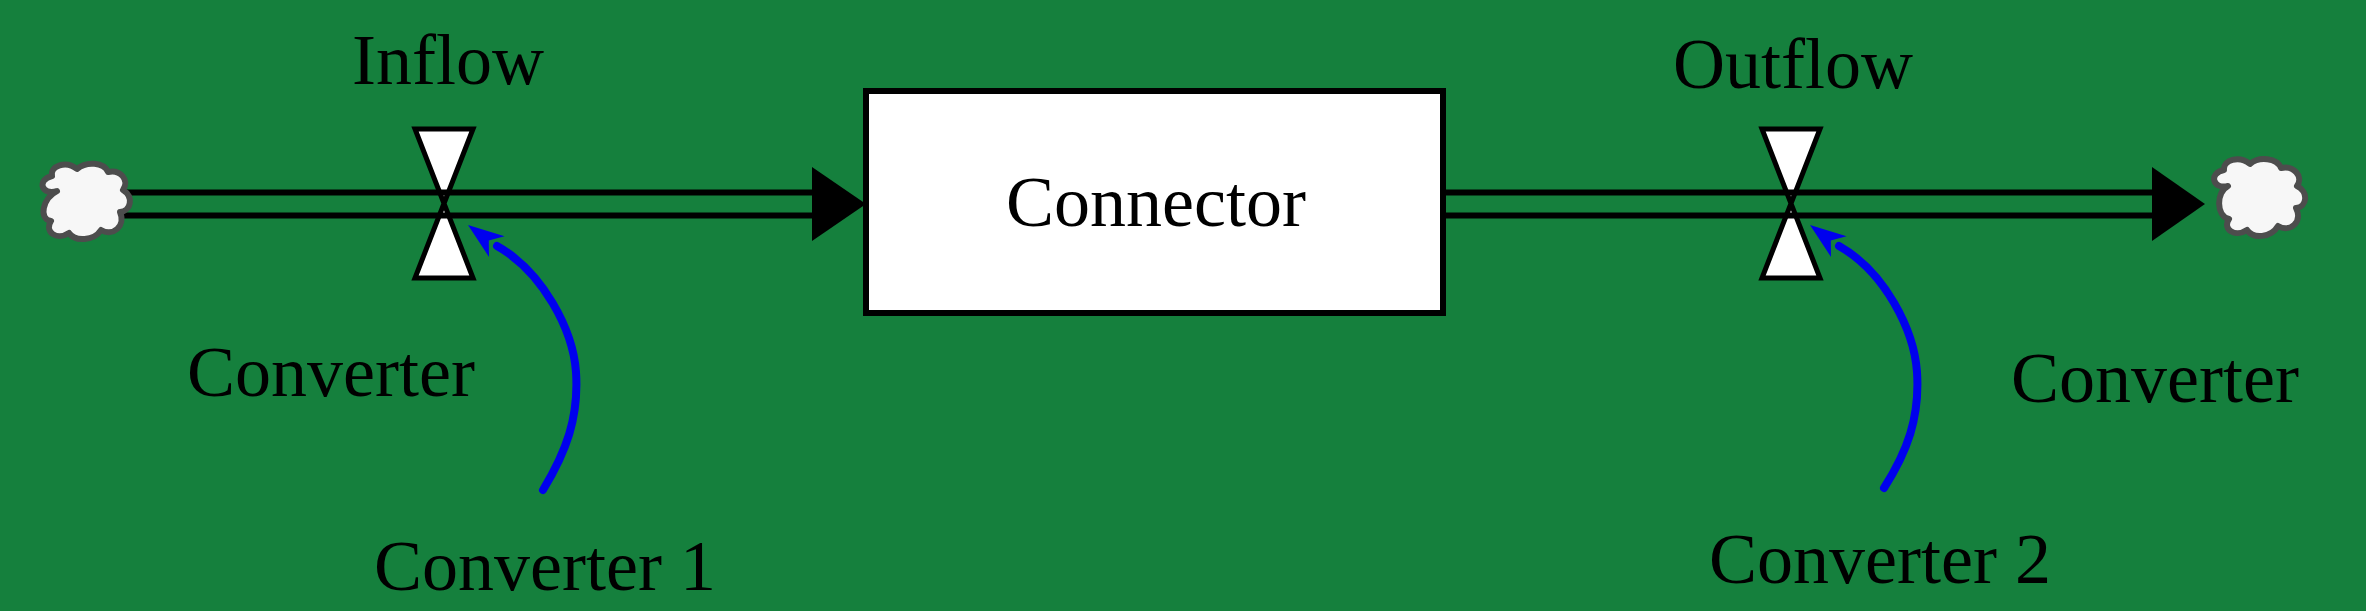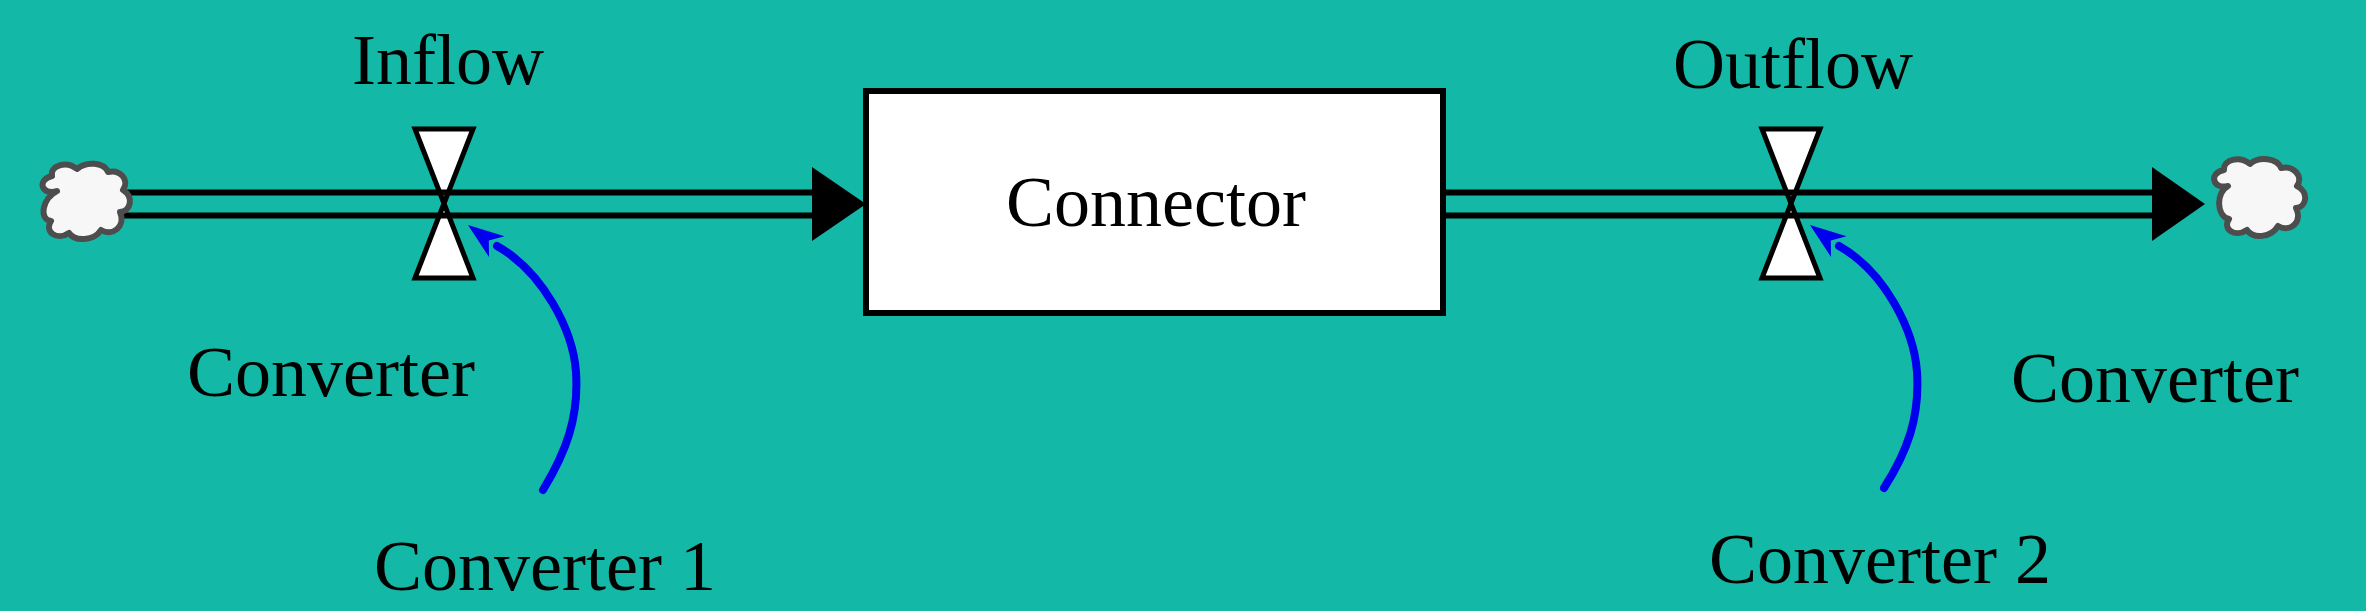--- a/index.html
+++ b/index.html
@@ -4,21 +4,21 @@
 <style>
   html, body {
     margin: 0;
     padding: 0;
     background: #ffffff;
   }
   .stage {
     position: relative;
     width: 2366px;
     height: 611px;
-    background: #14b8a6;
+    background: #15803d;
     overflow: hidden;
   }
   svg { display: block; }
   .label {
     font-family: "Liberation Serif", "DejaVu Serif", serif;
     font-size: 72px;
     fill: #000000;
   }
   .pipe {
     stroke: #000000;

